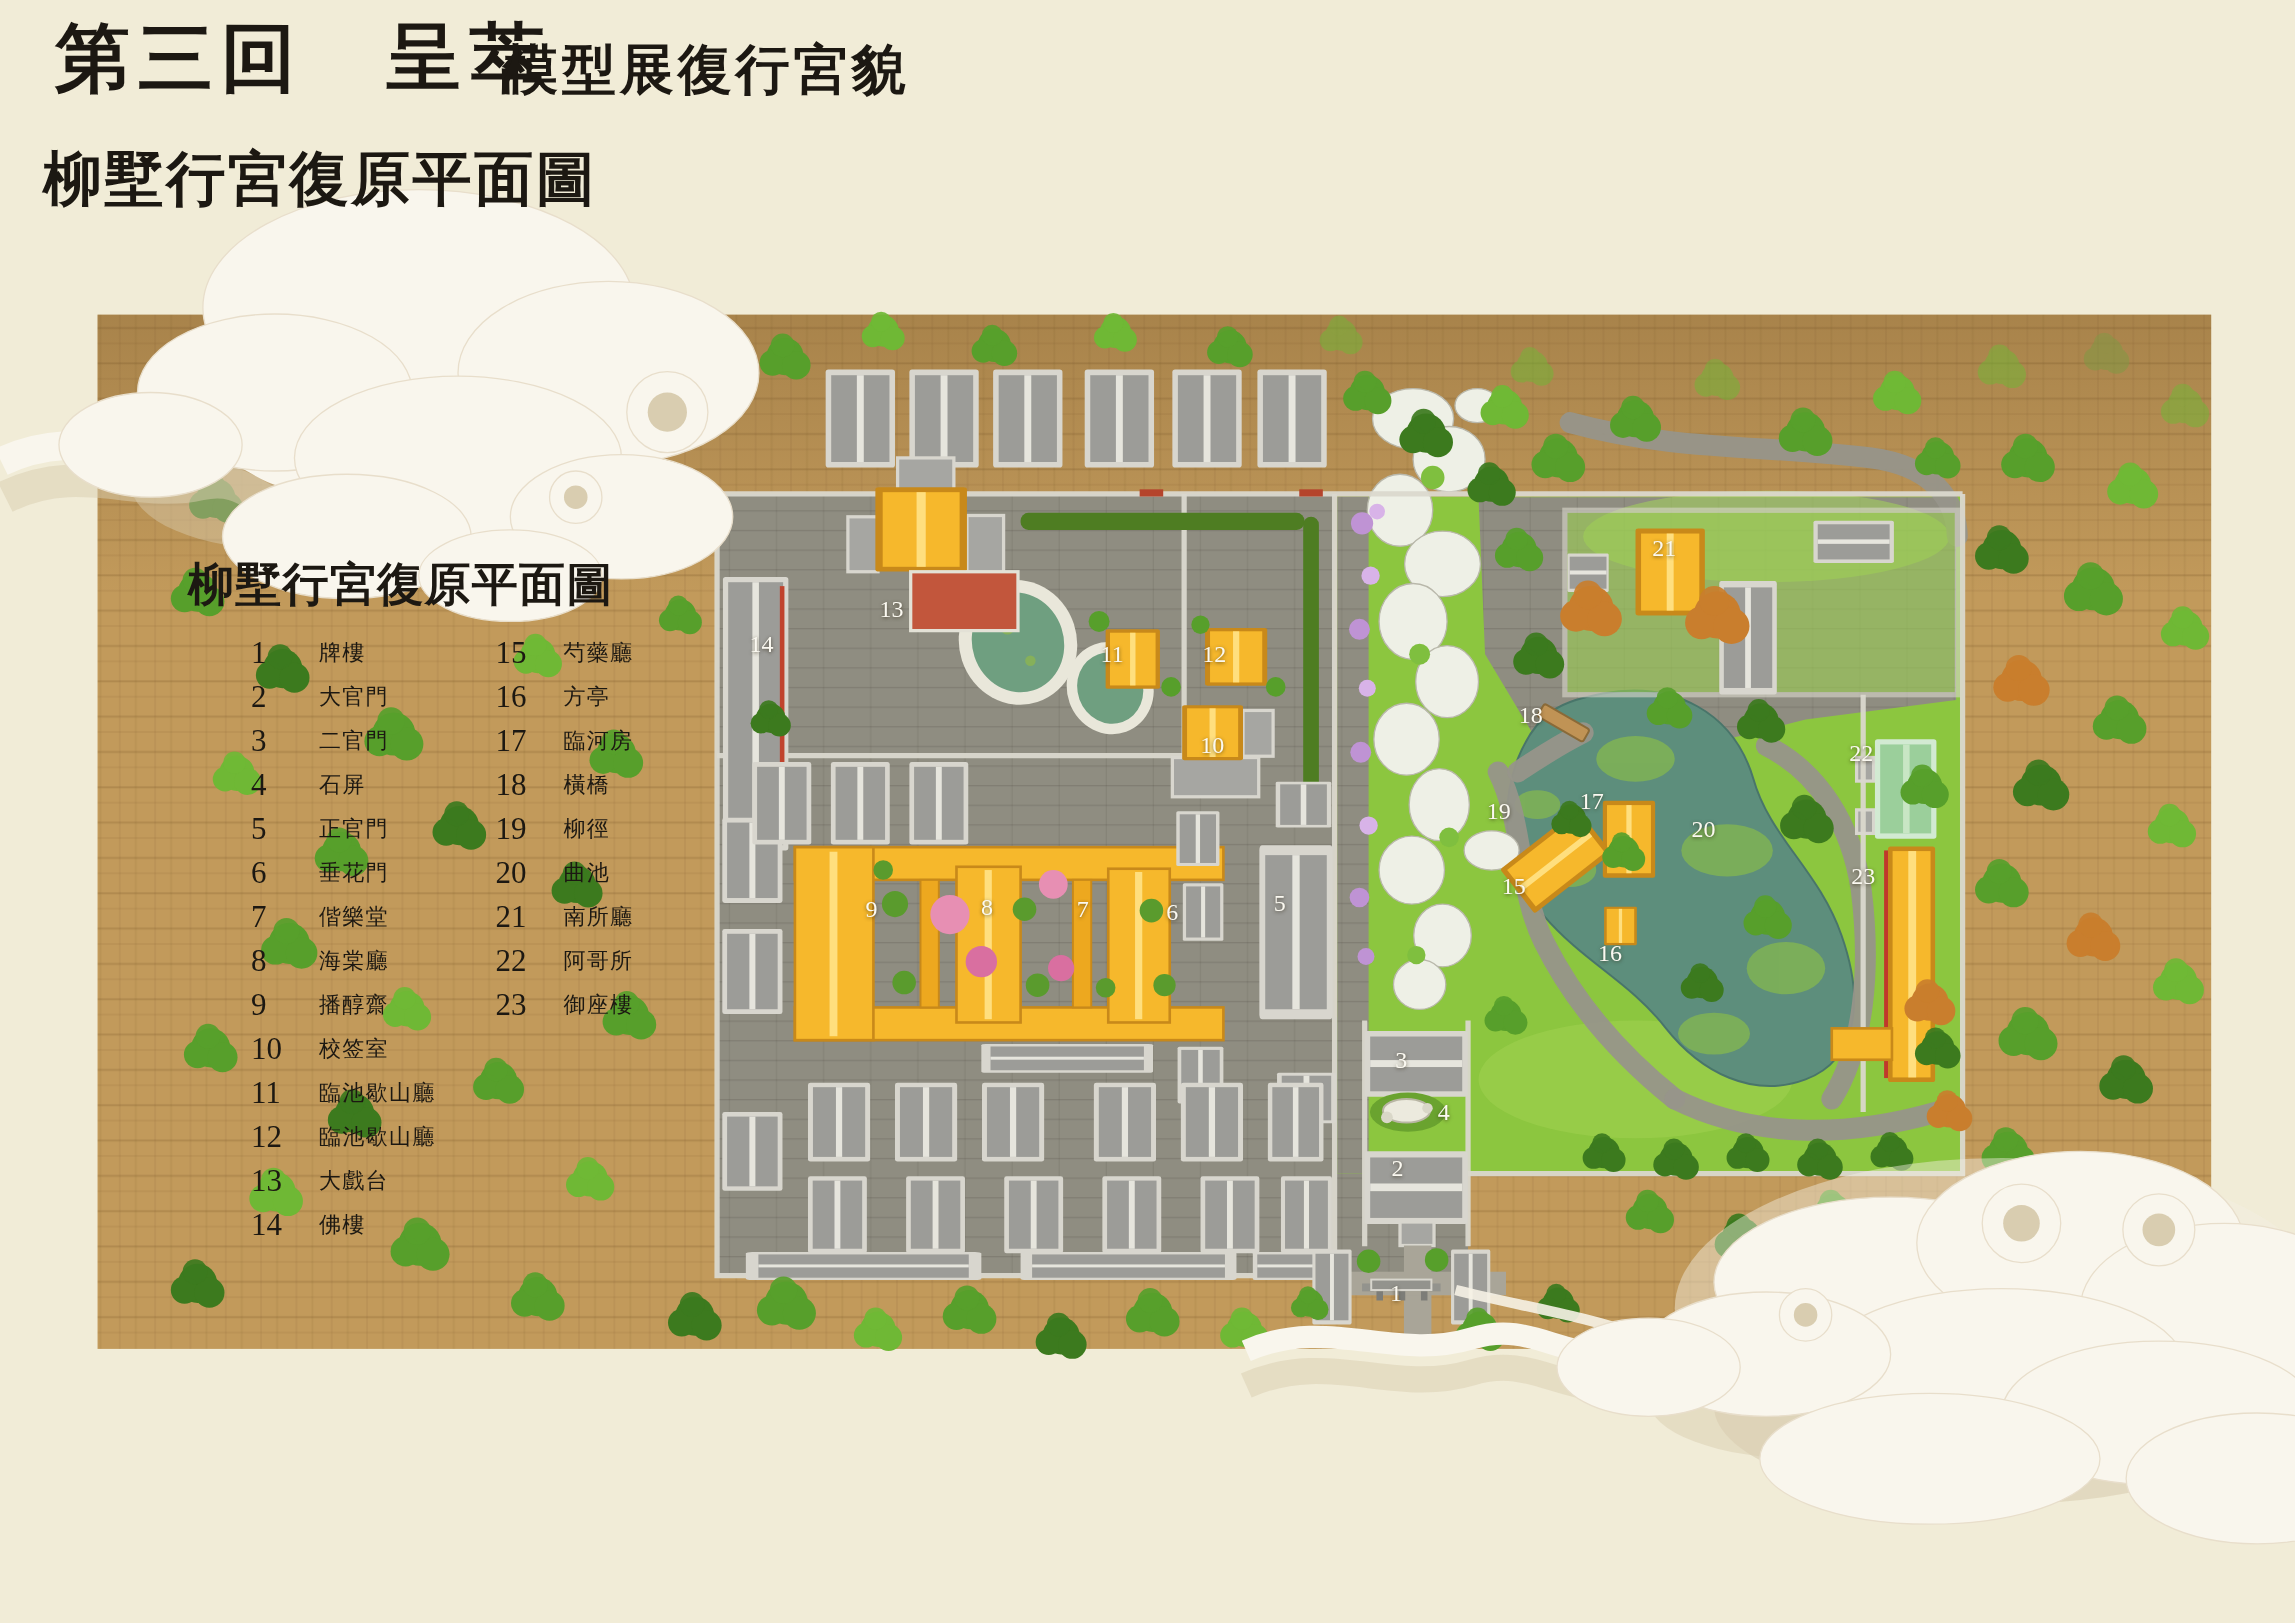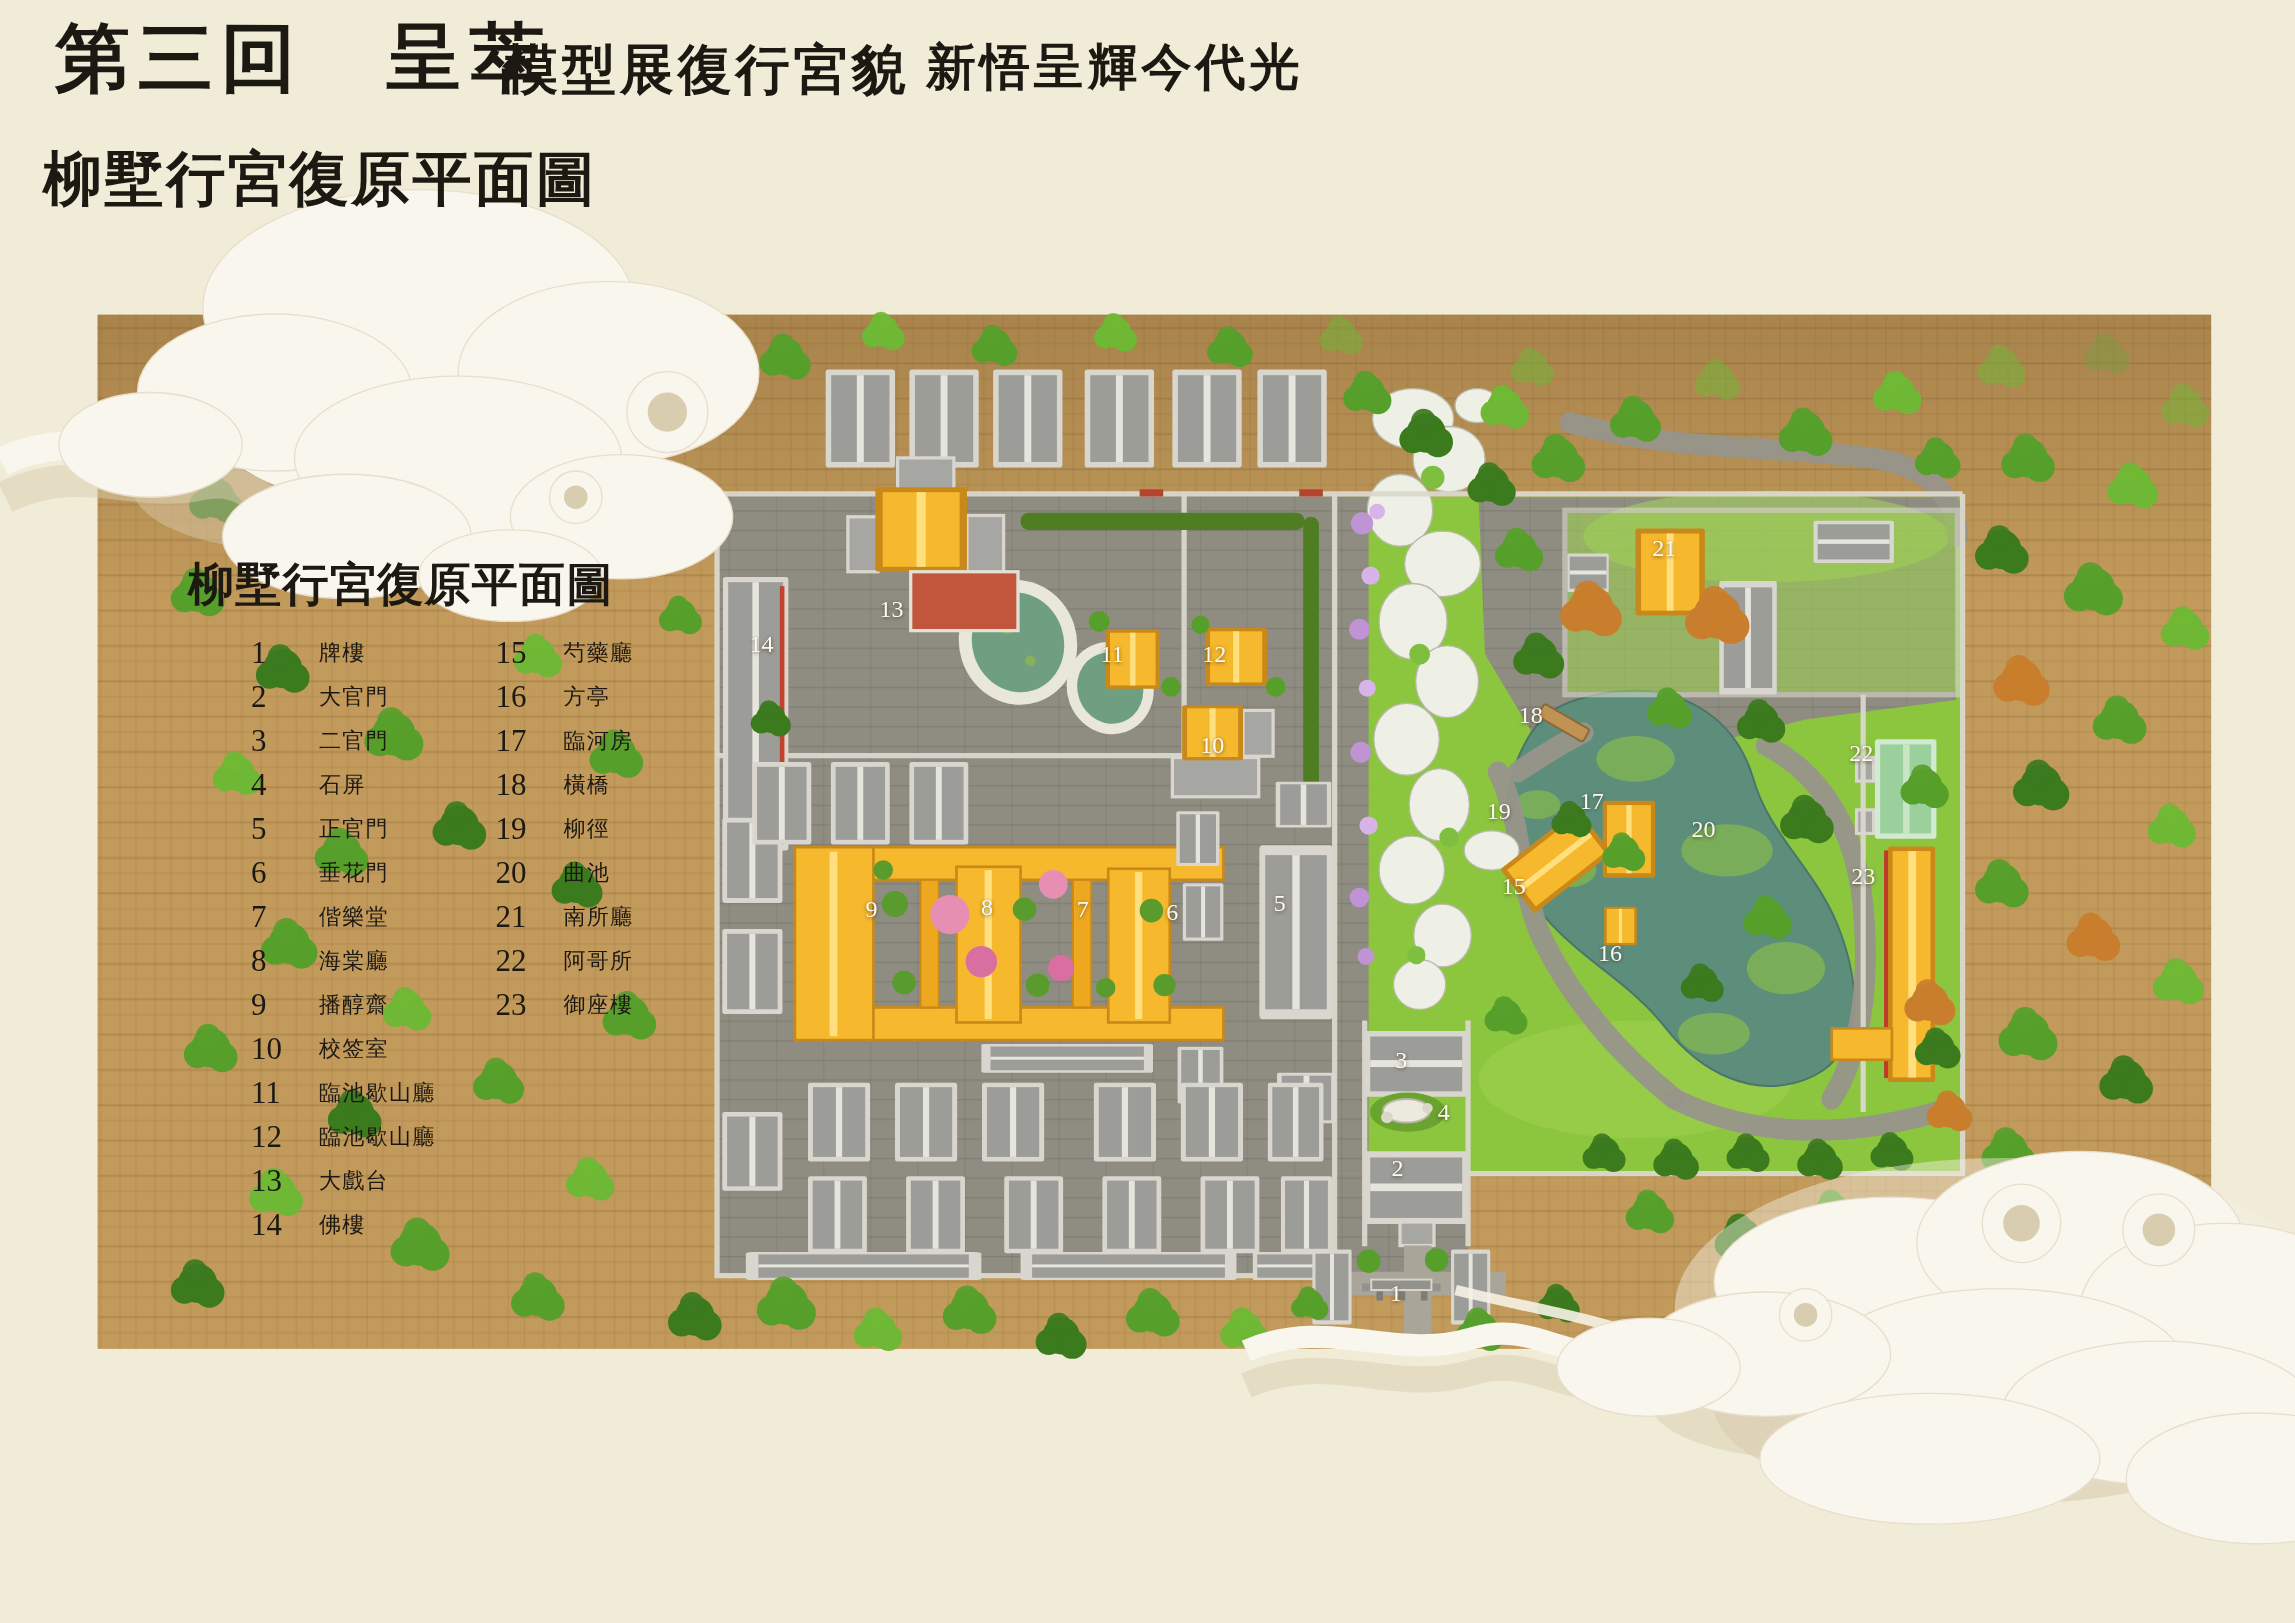--- a/index.html
+++ b/index.html
@@ -510,21 +510,20 @@
         <circle class="cls" cx="3300" cy="1880" r="25"></circle>
     <circle class="cl" cx="2760" cy="2010" r="40"></circle>
         <circle class="cls" cx="2760" cy="2010" r="18"></circle>
   </g>
 </svg>
 
 <div class="hdr">
   <span class="big">第三回　呈萃</span>
 </div>
 <span class="sub hdr-sub sub1" style="position:absolute;font-size:54px;font-weight:600;letter-spacing:3.9px;">模型展復行宮貌</span>
-<span class="sub hdr-sub sub2" style="position:absolute;font-size:50px;font-weight:600;letter-spacing:3.9px;">新悟呈輝今代光</span>
 <div class="caption">柳墅行宮復原平面圖</div>
 
 <div class="legend">
   <div class="ltitle">柳墅行宮復原平面圖</div>
   <div class="lcols">
     <div class="lcol">
           <div class="lrow">
             <span class="lnum">1</span>
             <span class="lname">牌樓</span>
           </div>

